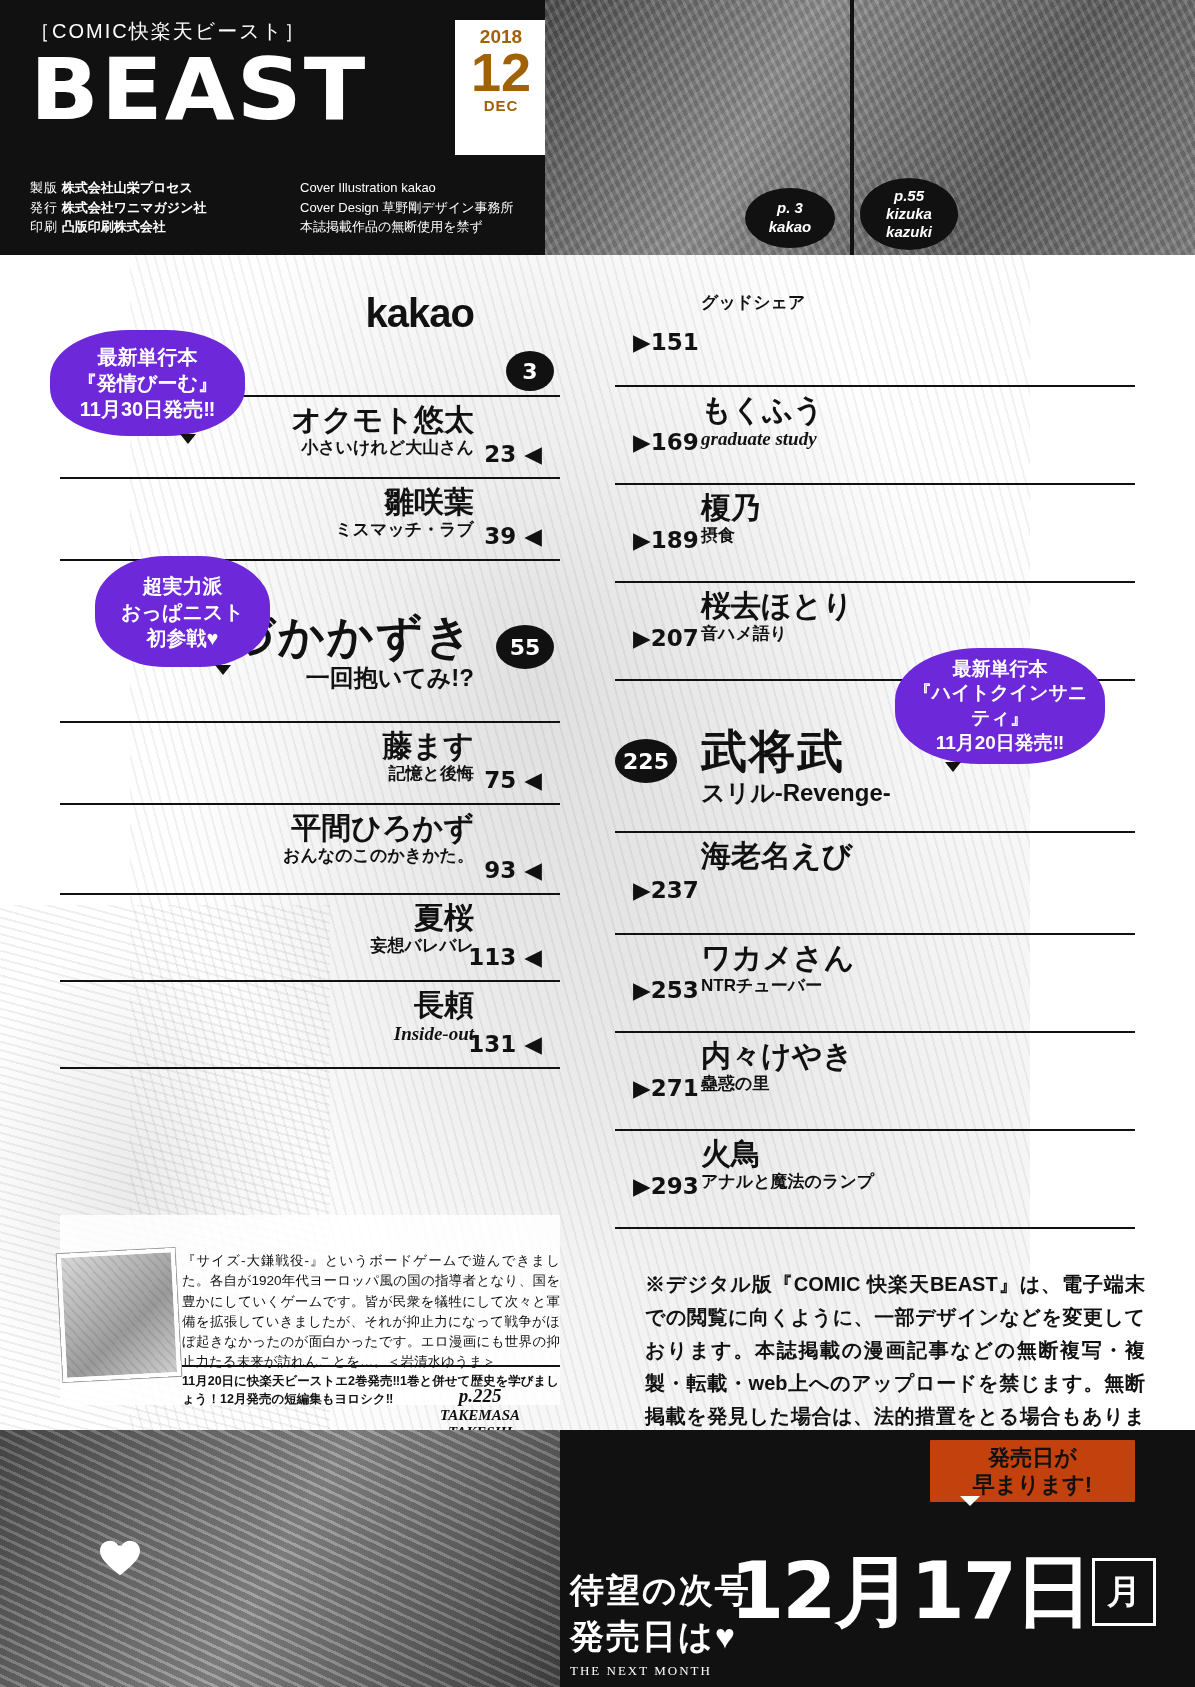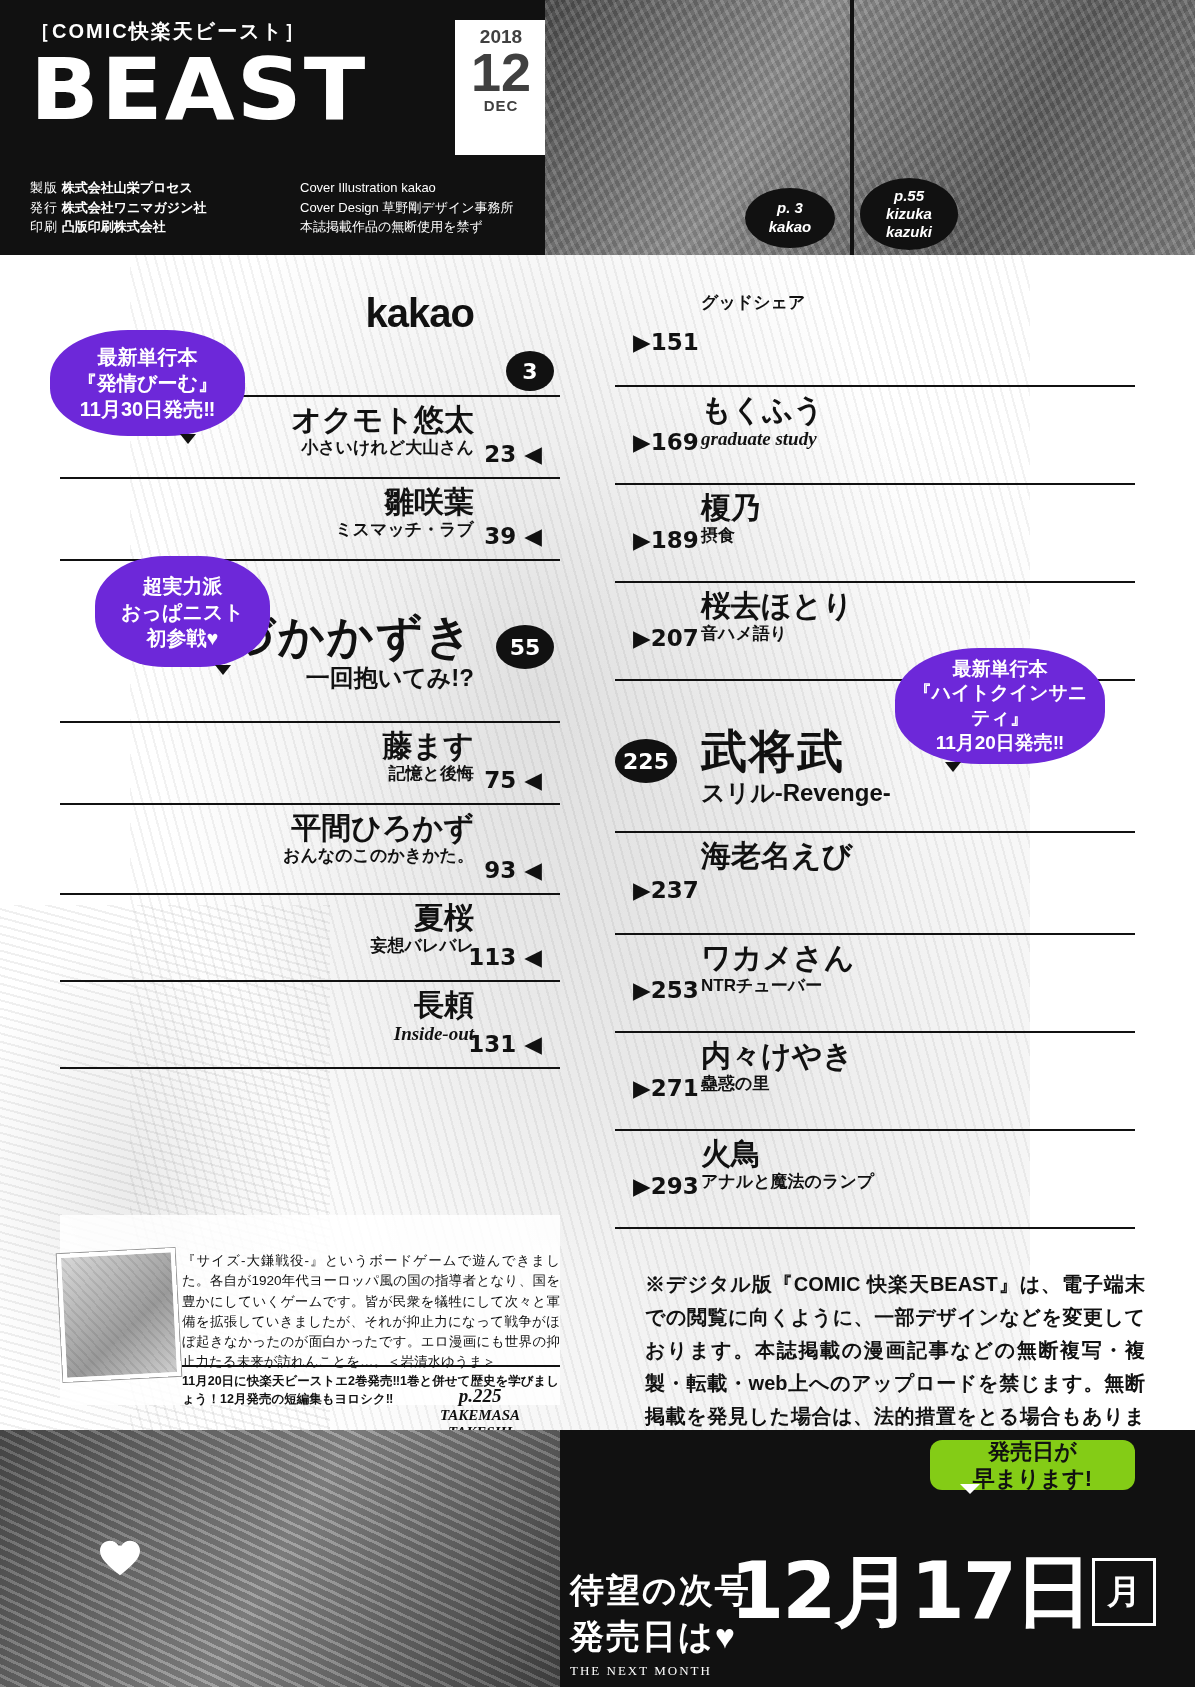--- a/index.html
+++ b/index.html
@@ -11,41 +11,41 @@
     overflow:hidden;
     color:#111;
   }
   
   .header {
     position:absolute; left:0; top:0; width:1195px; height:255px;
     background:#111111;
   }
   .hdr-left { position:absolute; left:30px; top:18px; width:400px; }
   .hdr-bracket {
-    color:#fff; font-size:20px; letter-spacing:2px; font-weight:bold;
+    color:#fff; font-size:20px; letter-spacing:2px; font-weight:normal;
     white-space:nowrap;
   }
   .hdr-logo {
     color:#fff; font-size:86px; font-weight:bold; letter-spacing:2px;
     line-height:0.95; margin-top:4px;
     font-family:"DejaVu Sans", sans-serif;
     transform:scaleX(1.05); transform-origin:left center;
   }
   .hdr-credits {
     position:absolute; left:30px; top:178px; color:#fff; font-size:13px;
     line-height:1.5;
   }
   .hdr-credits span.lbl { letter-spacing:1px; }
   .hdr-credits2 {
     position:absolute; left:300px; top:178px; color:#fff; font-size:13px;
     line-height:1.5;
   }
   .date-box {
     position:absolute; left:455px; top:20px; width:92px; height:135px;
-    background:#fff; color:#404040; text-align:center;
+    background:#fff; color:#a16207; text-align:center;
   }
   .date-year { font-size:19px; font-weight:bold; margin-top:6px; }
   .date-mon { font-size:54px; font-weight:bold; line-height:0.9; }
   .date-dec { font-size:15px; font-weight:bold; letter-spacing:1px; }
   .cover-art {
     position:absolute; left:545px; top:0; width:650px; height:255px;
     background:linear-gradient(120deg,#4b4b4b 0%,#8d8d8d 35%,#5c5c5c 70%,#7d7d7d 100%);
     overflow:hidden;
   }
   .cover-art .sketch {
@@ -189,22 +189,22 @@
     position:absolute; left:730px; top:122px; color:#fff;
     font-size:78px; font-weight:bold; line-height:1;
     font-family:"DejaVu Sans", sans-serif; letter-spacing:-2px;
   }
   .ft-day-box {
     position:absolute; left:1092px; top:128px; width:58px; height:62px;
     border:3px solid #fff; color:#fff; font-size:34px; font-weight:bold;
     display:flex; align-items:center; justify-content:center;
   }
   .ft-flag {
-    position:absolute; left:930px; top:10px; width:205px; height:50px;
-    background:#84cc16; color:#111; border-radius:12px;
+    position:absolute; left:930px; top:10px; width:205px; height:62px;
+    background:#c2410c; color:#111; border-radius:1px;
     font-size:22px; font-weight:bold; line-height:1.25; text-align:center;
     display:flex; flex-direction:column; align-items:center; justify-content:center;
   }
   .ft-flag:after {
     content:""; position:absolute; left:30px; bottom:-14px;
     border:10px solid transparent; border-top-color:#fff;
   }
 </style>
 </head>
 <body>

